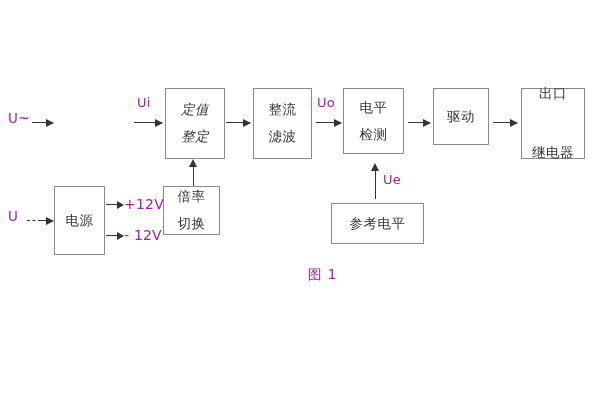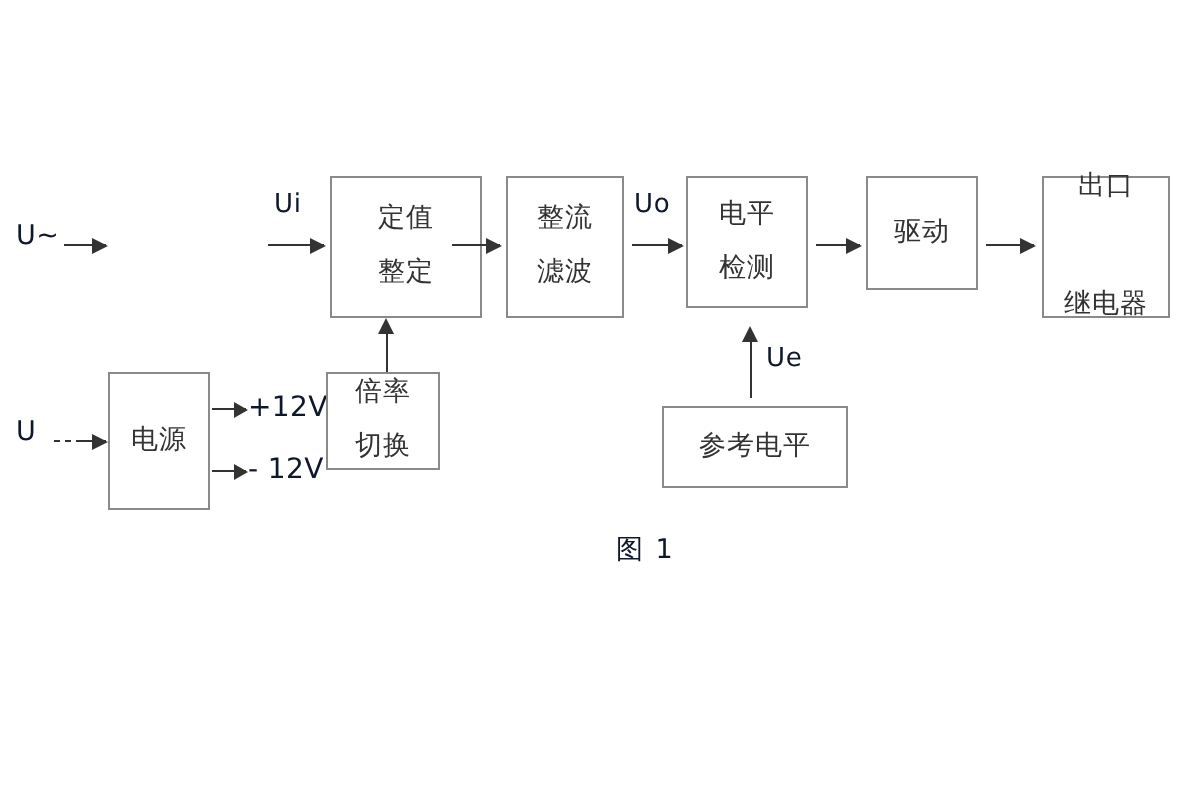--- a/index.html
+++ b/index.html
@@ -37,21 +37,21 @@
     letter-spacing: 0.5px;
   }
   .block .ln { display: block; white-space: nowrap; }
   .block .ln + .ln { margin-top: 7px; }
 
   
   .lbl {
     position: absolute;
     white-space: nowrap;
     font-size: 13.5px;
-    color: #0f172a;
+    color: #a21caf;
     letter-spacing: 0.3px;
     text-align: center;
   }
   .lbl-sig { font-size: 13px; }
   .lbl-volt { font-size: 14px; letter-spacing: 0.2px; }
   .caption { font-size: 13.5px; letter-spacing: 1px; }
 
   
   .arr-h {
     position: absolute;
@@ -105,21 +105,21 @@
 
 <div id="canvas">
 
   <div class="lbl" style="left:8px; top:110px;">U~</div>
   <div class="arr-h" style="left:32px; top:122px; width:21px;"></div>
 
 
   <div class="lbl lbl-sig" style="left:137px; top:95px;">Ui</div>
   <div class="arr-h" style="left:134px; top:122px; width:28px;"></div>
 
-  <div class="block" style="left:165px; top:88px; width:76px; height:71px;">
+  <div class="block" style="left:165px; top:88px; width:60px; height:71px;font-style:italic;">
     <span class="ln">定值</span>
     <span class="ln">整定</span>
   </div>
 
   <div class="arr-h" style="left:226px; top:122px; width:24px;"></div>
 
   <div class="block" style="left:253px; top:88px; width:59px; height:71px;">
     <span class="ln">整流</span>
     <span class="ln">滤波</span>
   </div>

